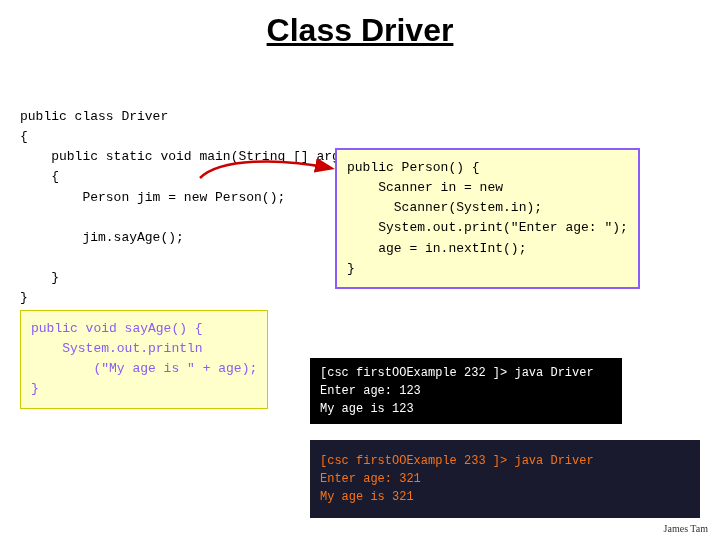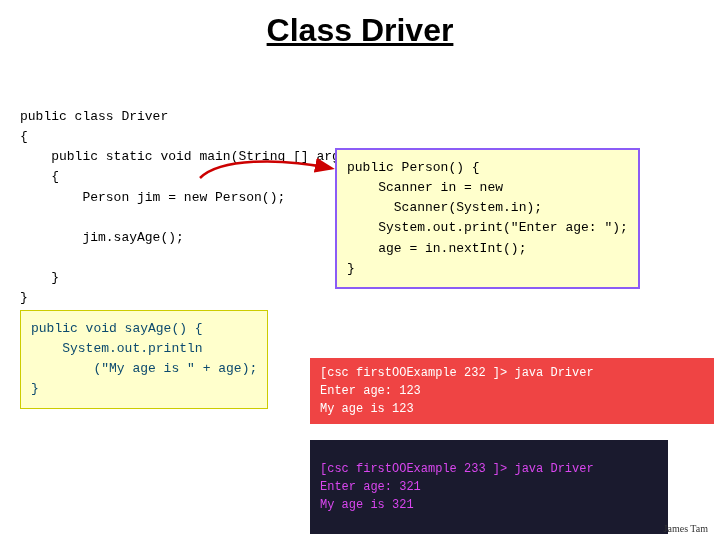--- a/index.html
+++ b/index.html
@@ -56,47 +56,47 @@
     #say-age-box {
       position: absolute;
       top: 310px;
       left: 20px;
       background: #ffffcc;
       border: 1px solid #cccc00;
       padding: 8px 10px;
       font-size: 13px;
       white-space: pre;
       line-height: 1.55;
-      color: #0c4a6e;
+      color: #8b5cf6;
     }
 
     #terminal1 {
       position: absolute;
       top: 358px;
       left: 310px;
-      background: #ef4444;
+      background: #000000;
       color: #ffffff;
       font-size: 12px;
       padding: 6px 10px;
       white-space: pre;
       line-height: 1.5;
-      width: 404px;
+      width: 312px;
     }
 
     #terminal2 {
       position: absolute;
       top: 440px;
       left: 310px;
       background: #1a1a2e;
-      color: #d946ef;
+      color: #f97316;
       font-size: 12px;
-      padding: 20px 10px;
+      padding: 12px 10px;
       white-space: pre;
       line-height: 1.5;
-      width: 358px;
+      width: 390px;
     }
 
     #author {
       position: absolute;
       bottom: 6px;
       right: 12px;
       font-family: Liberation Serif, serif;
       font-size: 10px;
       color: #333;
     }

